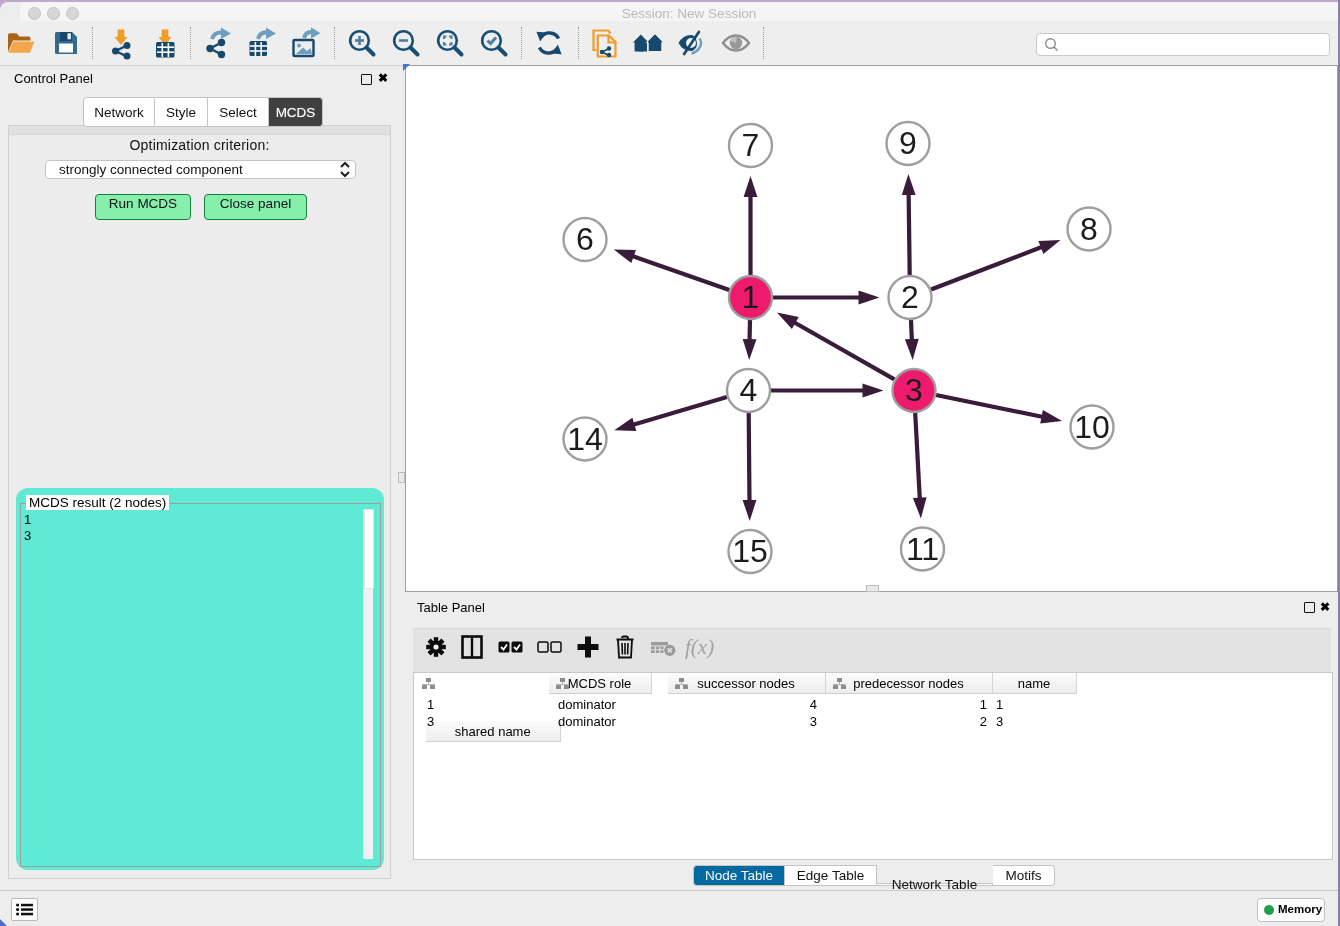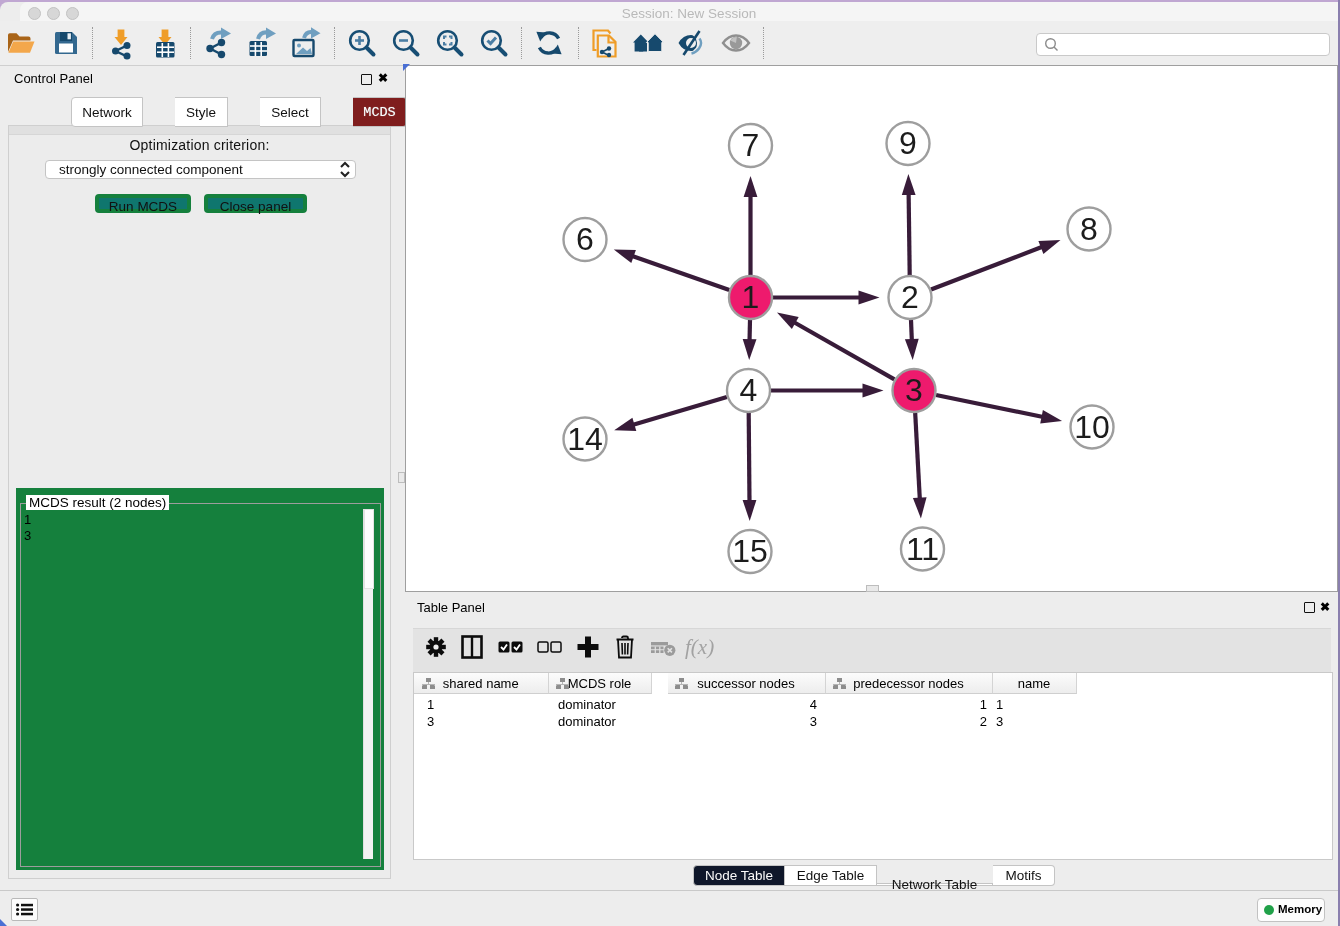--- a/index.html
+++ b/index.html
@@ -13,50 +13,50 @@
 .tbi{position:absolute;top:0;height:44px;display:flex;align-items:center;justify-content:center;}
 .tsep{position:absolute;top:6px;height:32px;width:0;border-left:1px dotted #9a9a9a;}
 #search{position:absolute;left:1036px;top:33px;width:292px;height:21px;background:#fff;border:1px solid #c9c9c9;border-radius:4px;}
 
 #cpanel{position:absolute;left:0;top:66px;width:400px;height:824px;background:#ededed;}
 #cphead{position:absolute;left:14px;font-size:13px;color:#000;}
 .flticon{position:absolute;width:9px;height:9px;border:1.6px solid #111;border-radius:1px;}
 .xicon{position:absolute;font-size:12px;color:#000;font-weight:bold;}
 #cpinner{position:absolute;left:8px;top:59px;width:383px;height:754px;border:1px solid #cfcfcf;background:#ececec;box-sizing:border-box;}
 #cpinner:before{content:"";position:absolute;left:0;top:0;width:100%;height:8px;background:#e0e0e0;border-bottom:1px solid #d6d6d6;}
-#tabs{position:absolute;left:71px;top:31px;height:30px;display:flex;font-size:13.5px;font-weight:400;gap:32px;}
+#tabs{position:absolute;left:83px;top:31px;height:30px;display:flex;font-size:13.5px;font-weight:400;}
 .tab{box-sizing:border-box;background:#fff;border:1px solid #c4c4c4;border-left:none;display:flex;align-items:center;justify-content:center;color:#111;}
 .tab.first{border-left:1px solid #c4c4c4;border-radius:4px 0 0 4px;}
-.tab.sel{background:#7f1d1d;color:#fdfdfd;text-shadow:0 0 1px #aaa;border-radius:0 4px 4px 0;font-family:Liberation Mono, monospace;}
+.tab.sel{background:#404040;color:#fdfdfd;text-shadow:0 0 1px #aaa;border-radius:0 4px 4px 0;}
 #optlabel{position:absolute;left:0;top:11px;width:100%;text-align:center;font-size:14px;letter-spacing:0.2px;color:#111;}
 #combo{position:absolute;left:36px;top:34px;width:311px;height:19px;background:#fff;border:1px solid #c4c4c4;border-radius:4px;box-sizing:border-box;font-size:13.5px;color:#111;}
 #combo span{position:absolute;left:13px;top:1px;}
-.btn{position:absolute;height:19px;background:#0f766e;border:4px solid #15803d;border-radius:4px;box-sizing:border-box;font-size:13.5px;font-weight:400;color:#111;text-align:center;line-height:17px;}
-#mcdsbox{position:absolute;left:7px;top:362px;width:368px;height:382px;background:#15803d;}
+.btn{position:absolute;height:26px;background:#86efac;border:1px solid #15803d;border-radius:4px;box-sizing:border-box;font-size:13.5px;font-weight:400;color:#111;text-align:center;line-height:17px;}
+#mcdsbox{position:absolute;left:7px;top:362px;width:368px;height:382px;background:#5eead4;border-radius:12px;}
 #mcdsborder{position:absolute;left:4px;top:15px;width:359px;height:362px;border:1px solid #9d9d9d;}
 #mcdslegend{position:absolute;left:10px;top:7px;background:#fff;padding:0 3px;font-size:13.5px;color:#000;}
 #mcdstxt{position:absolute;left:8px;top:24px;font-size:13px;color:#000;line-height:16px;}
 #mcdssb{position:absolute;right:11px;top:21px;width:9px;height:350px;background:#f2f2f2;border-left:1px solid #e0e0e0;}
 #mcdssb:before{content:"";position:absolute;left:0;top:0;width:8px;height:78px;background:#fdfdfd;border:1px solid #e3e3e3;}
 
 #netwin{position:absolute;left:405px;top:65px;width:933px;height:527px;border:1px solid #9f9f9f;box-sizing:border-box;background:#fff;}
 #nettitle{position:absolute;left:0;top:0;width:100%;height:22px;background:linear-gradient(#f8f8f8,#d7d7d7);border-bottom:1px solid #a9a9a9;box-sizing:border-box;}
 #nettitle .t{position:absolute;width:100%;text-align:center;top:3px;font-size:13px;color:#000;}
 .mac{position:absolute;top:4.5px;width:13px;height:13px;border-radius:50%;box-sizing:border-box;}
 #graph{position:absolute;left:0;top:22px;}
 
 #tpanel{position:absolute;left:405px;top:592px;width:933px;height:298px;background:#ededed;}
 #tphead{position:absolute;left:12px;top:8px;font-size:13px;color:#000;}
 #tptools{position:absolute;left:8px;top:36px;width:918px;height:44px;background:#e3e3e3;border-top:1px solid #d7d7d7;box-sizing:border-box;}
 #ttable{position:absolute;left:8px;top:80px;width:918px;height:186px;background:#fff;border:1px solid #c9c9c9;}
 .hcell{position:absolute;top:0;height:21px;background:linear-gradient(#fcfcfc,#ededed);border-right:1px solid #d4d4d4;border-bottom:1px solid #cfcfcf;box-sizing:border-box;font-size:13px;color:#000;text-align:center;line-height:21px;}
 .cell{position:absolute;font-size:13px;color:#000;height:17px;line-height:17px;}
 #btabs{position:absolute;left:288px;top:273px;height:21px;display:flex;font-size:13.5px;font-weight:400;}
 .btab{background:#fff;border:1px solid #c4c4c4;border-left:none;display:flex;align-items:center;justify-content:center;color:#111;padding:0 14px;}
-.btab.sel{background:#0f172a;color:#fbfbfb;border-left:1px solid #c4c4c4;border-radius:4px 0 0 4px;}
+.btab.sel{background:#0369a1;color:#fbfbfb;border-left:1px solid #c4c4c4;border-radius:4px 0 0 4px;}
 .btab.last{border-radius:0 4px 4px 0;}
 
 #statusbar{position:absolute;left:0;top:890px;width:1338px;height:36px;background:#ededed;border-top:1px solid #c9c9c9;box-sizing:border-box;}
 #listbtn{position:absolute;left:11px;top:7px;width:27px;height:23px;background:#fcfcfc;border:1px solid #b9b9b9;border-radius:2px;box-sizing:border-box;}
 #membtn{position:absolute;left:1257px;top:7px;width:68px;height:24px;background:#fdfdfd;border:1px solid #c2c2c2;border-radius:4px;box-sizing:border-box;font-size:11.5px;color:#000;}
 #membtn .dot{position:absolute;left:6px;top:6px;width:10px;height:10px;border-radius:50%;background:#1fA048;}
 #membtn .mt{position:absolute;left:20px;top:4px;font-weight:bold;}
 .rightpurple{position:absolute;right:0;top:0;width:2px;height:926px;background:#8a7fae;}
 .divhandle{position:absolute;background:#e9e9e9;border:1px solid #bdbdbd;box-sizing:border-box;}
 </style></head>
@@ -352,21 +352,21 @@
         <circle cx="20.8" cy="17.3" r="5.6"></circle>
       </g>
       <g stroke="#e3e3e3" stroke-width="1.2">
         <line x1="6.3" y1="13.4" x2="6.3" y2="20"></line>
         <line x1="10.8" y1="13.4" x2="10.8" y2="20"></line>
       </g>
       <path fill="none" stroke="#e3e3e3" stroke-width="1.6" d="M18.7,15.2 L22.9,19.4 M22.9,15.2 L18.7,19.4"></path>
     </svg>
   <div class="abs" style="left:280px;top:43px;font-family:'Liberation Serif',serif;font-style:italic;font-size:21px;color:#a2a2a2;">f(x)</div>
   <div id="ttable">
-    <div class="hcell" style="left:0;width:134.5px;">shared name</div>
+    <div class="hcell" style="left:12px;width:134.5px;margin-top:48px;">shared name</div>
     <div class="hcell" style="left:134.5px;width:103px;">MCDS role</div>
     <div class="hcell" style="left:253.5px;width:158px;">successor nodes</div>
     <div class="hcell" style="left:411.5px;width:167px;">predecessor nodes</div>
     <div class="hcell" style="left:578.5px;width:84px;">name</div>
     <svg class="abs hico" style="left:8px;top:5px;" width="13" height="12" viewBox="0 0 13 12">
         <g fill="#8d8d8d">
           <rect x="4" y="0" width="5" height="4"></rect>
           <rect x="0" y="7" width="5" height="4"></rect>
           <rect x="8" y="7" width="5" height="4"></rect>
           <path d="M6,4 h1 v2 h-7 v2 h1 v-1 h11 v1 h1 v-2 h-7 Z" fill="#b5b5b5"></path>

